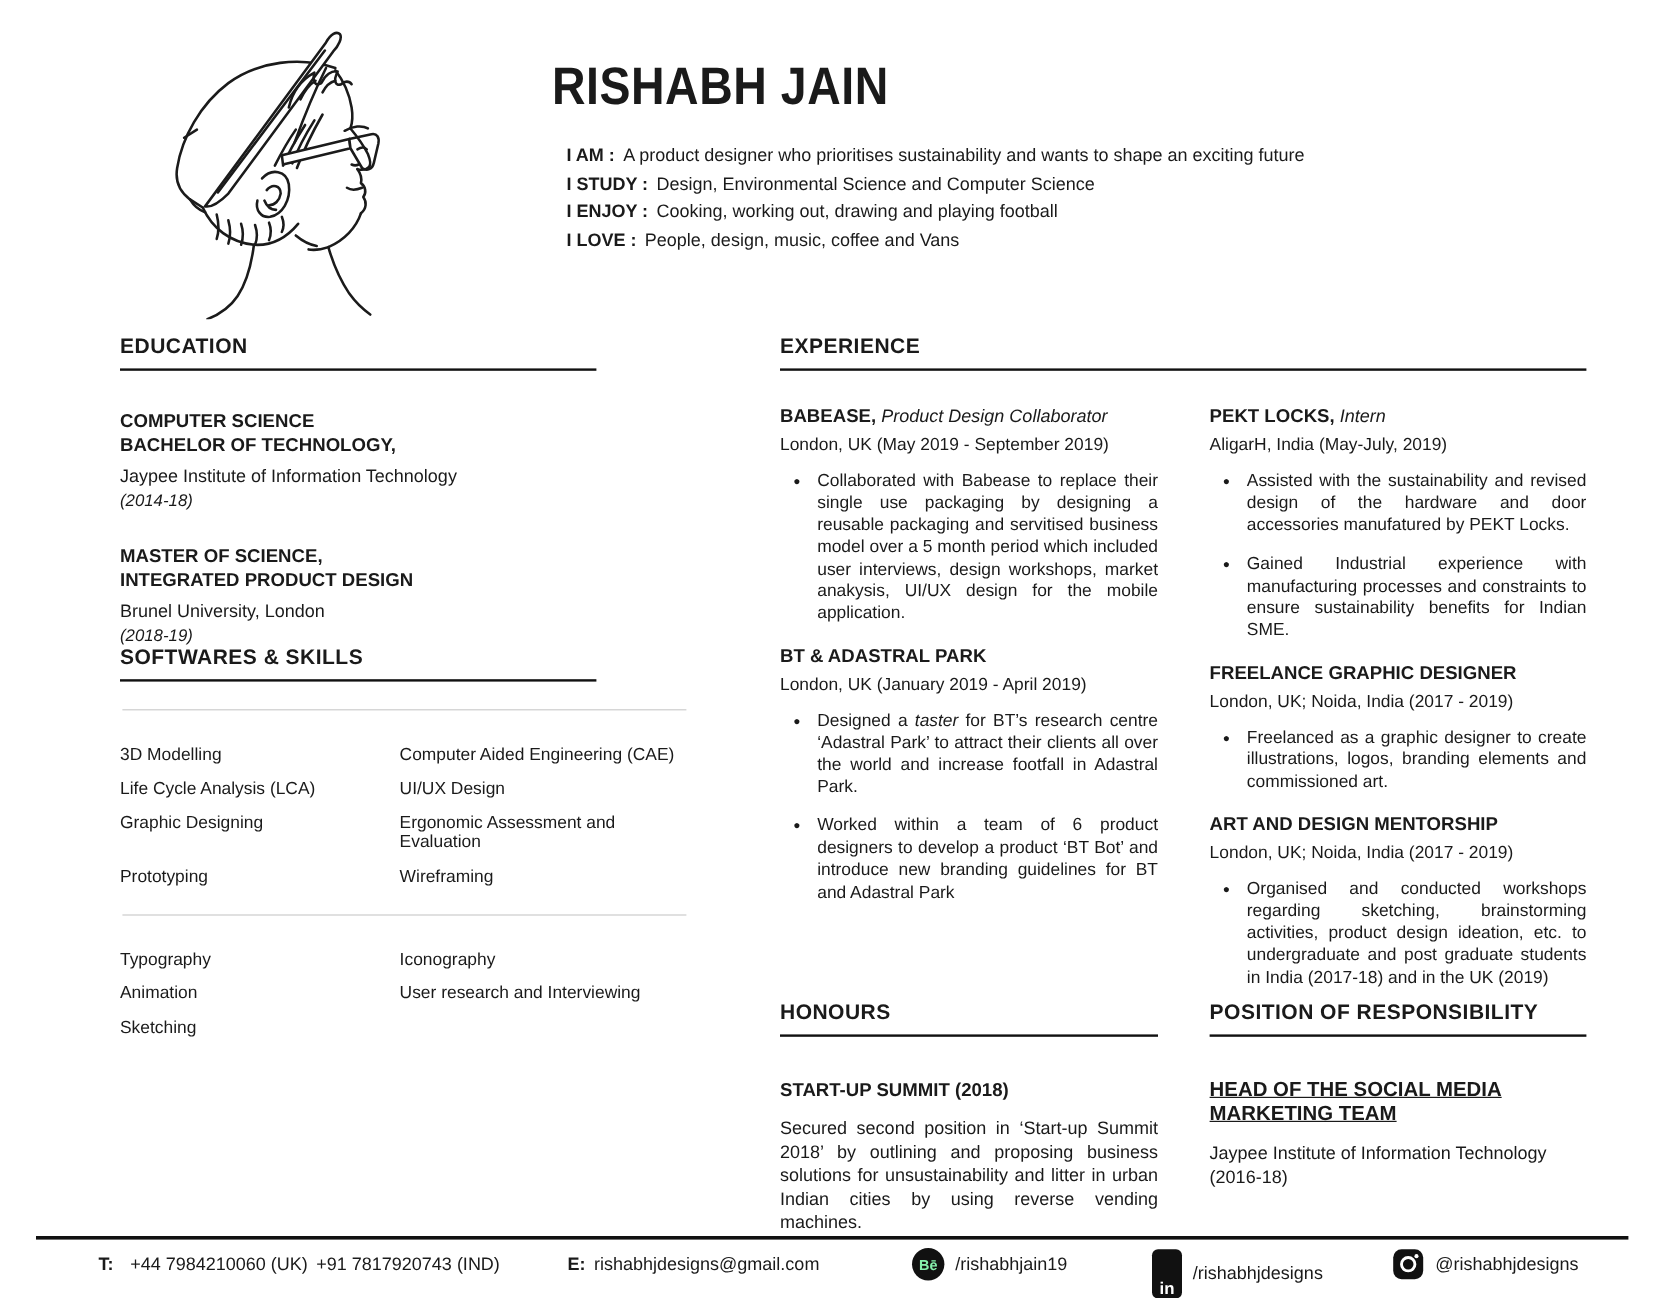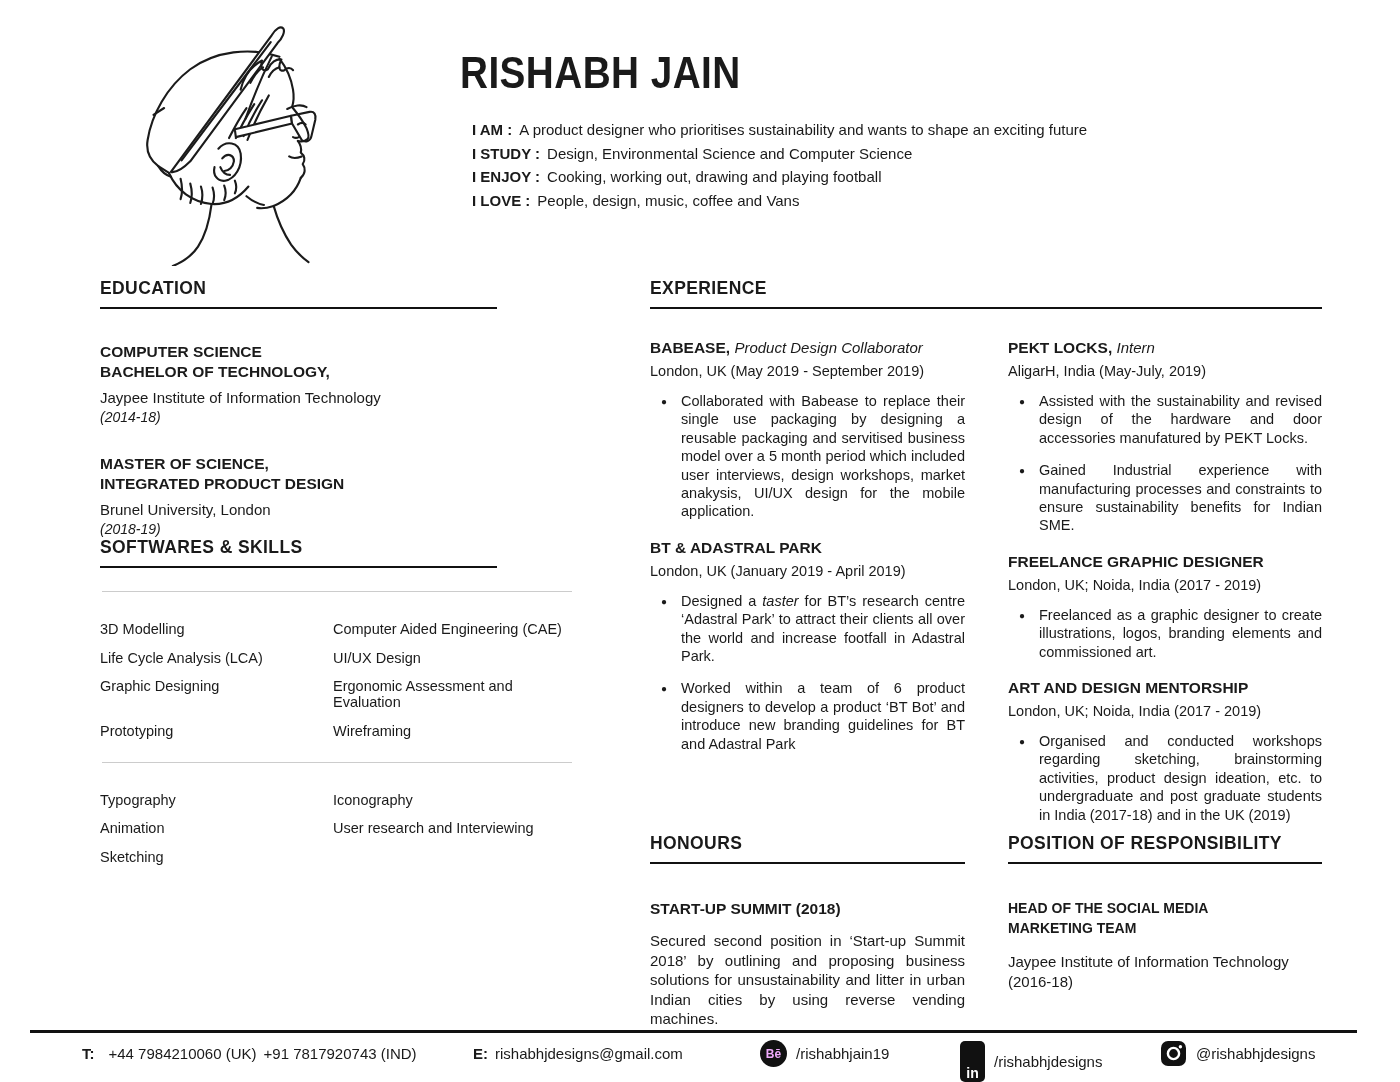--- a/index.html
+++ b/index.html
@@ -49,37 +49,37 @@
   .job-loc   { font-size: 14.5px; margin-top: 6px; }
   .bullets { margin-top: 13px; }
   .bullet { position: relative; padding-left: 31px; font-size: 14.5px;
             line-height: 18.4px; text-align: justify; margin: 0; }
   .bullet + .bullet { margin-top: 14px; }
   .bullet::before { content: "\25CF"; position: absolute; left: 11px; top: 1px;
                     font-size: 10px; }
   .sub-section { position: absolute; top: 494px; left: 0; right: 0; }
   .sub-item-title { font-size: 15.5px; font-weight: bold; margin-top: 36px; }
   .sub-text { font-size: 15px; line-height: 19.5px; text-align: justify; margin-top: 13px; }
-  .por-role { font-size: 14px; font-weight: bold; line-height: 20px; margin-top: 34px; }
+  .por-role { font-size: 17px; font-weight: bold; line-height: 20px; margin-top: 34px; text-decoration: underline; }
   .por-org  { font-size: 15px; line-height: 20px; margin-top: 14px; }
   
   .footer-rule { position: absolute; top: 1030px; left: 30px; width: 1327px;
                  border-top: 3px solid #111; }
   .footer-content { position: absolute; top: 1040px; left: 0; width: 1400px; height: 38px; }
   .f-item { position: absolute; font-size: 15px; display: flex; align-items: center; }
   .f-label { font-weight: bold; margin-right: 7px; }
   .f-phone { left: 82px; top: 5px; }
   .f-phone span + span { margin-left: 7px; }
   .f-email { left: 473px; top: 5px; }
   .f-behance { left: 760px; top: 0; }
   .f-linkedin { left: 960px; top: 1px; }
   .f-instagram { left: 1160px; top: 0; justify-content: flex-end; }
   .social-handle { margin-left: 9px; }
   .behance-icon { width: 27px; height: 27px; border-radius: 50%; background: #111;
-    color: #f0abfc; font-weight: bold; font-size: 12px; display: flex;
+    color: #86efac; font-weight: bold; font-size: 12px; display: flex;
     align-items: center; justify-content: center; }
   .linkedin-icon { width: 25px; height: 41px; border-radius: 5px; background: #111;
     color: #fff; font-weight: bold; font-size: 14px; display: flex;
     align-items: flex-end; justify-content: center; padding-bottom: 1px; }
 </style>
 </head>
 <body>
 
 <div class="page">
 

